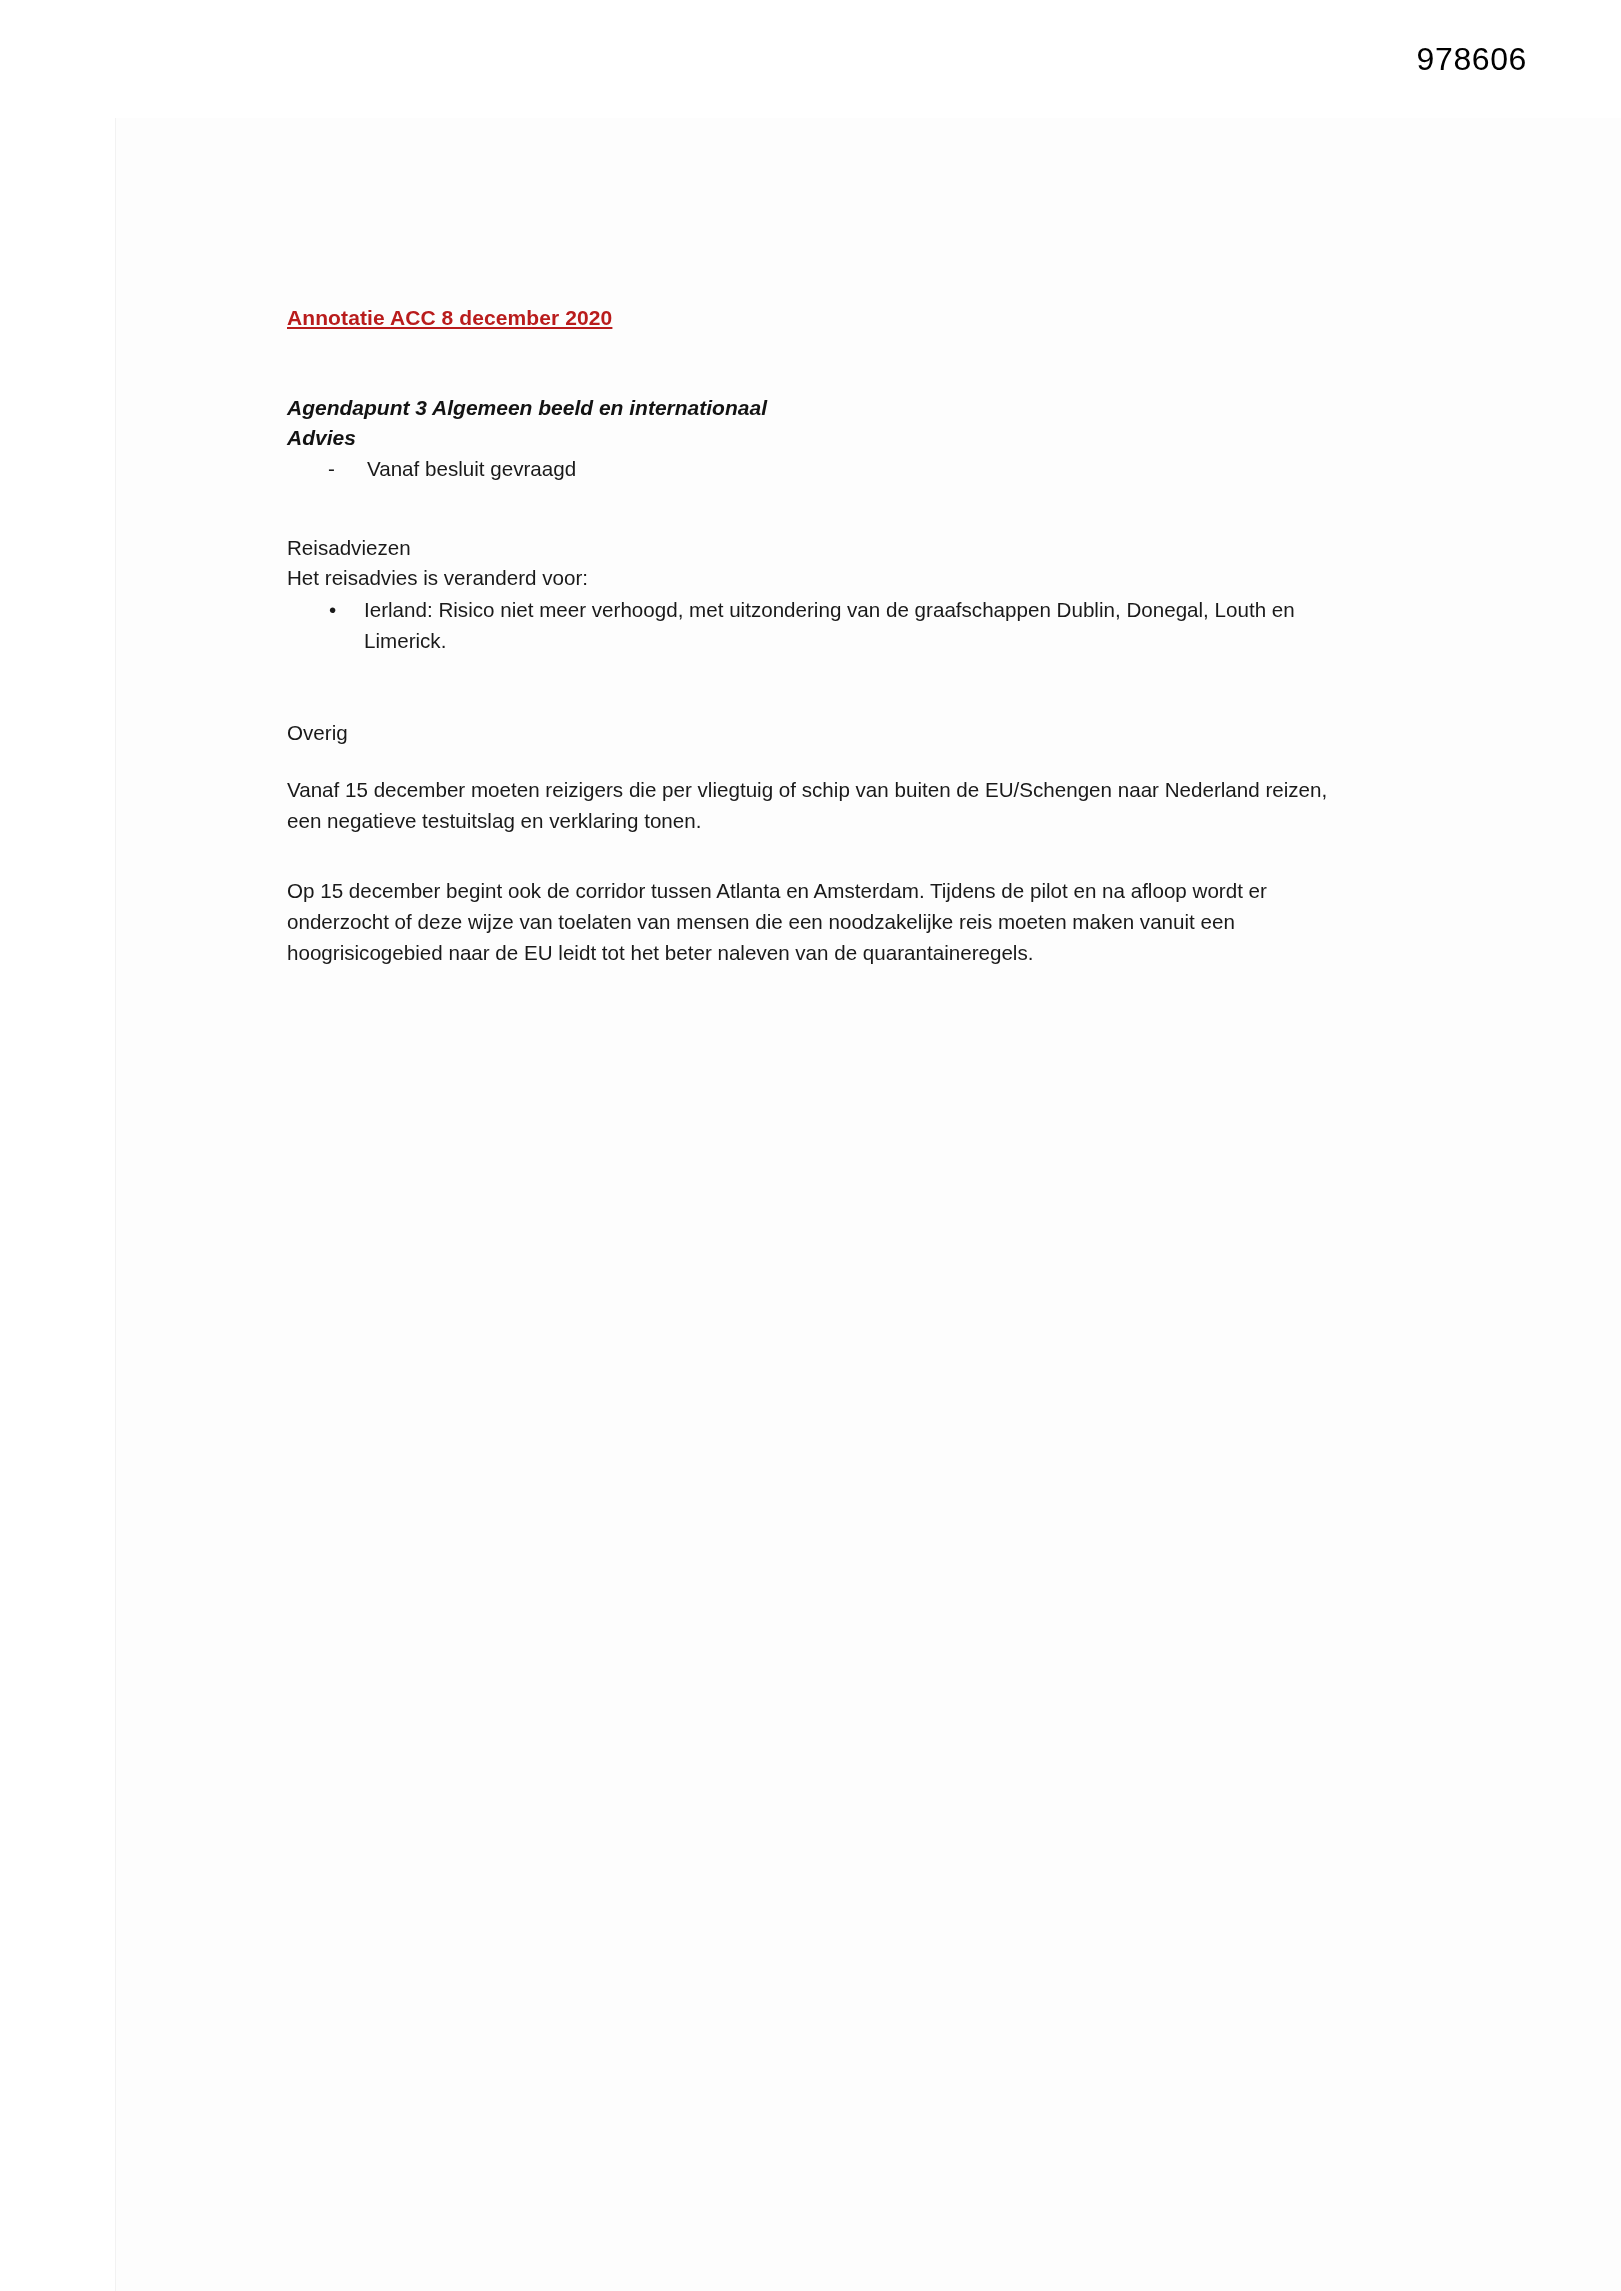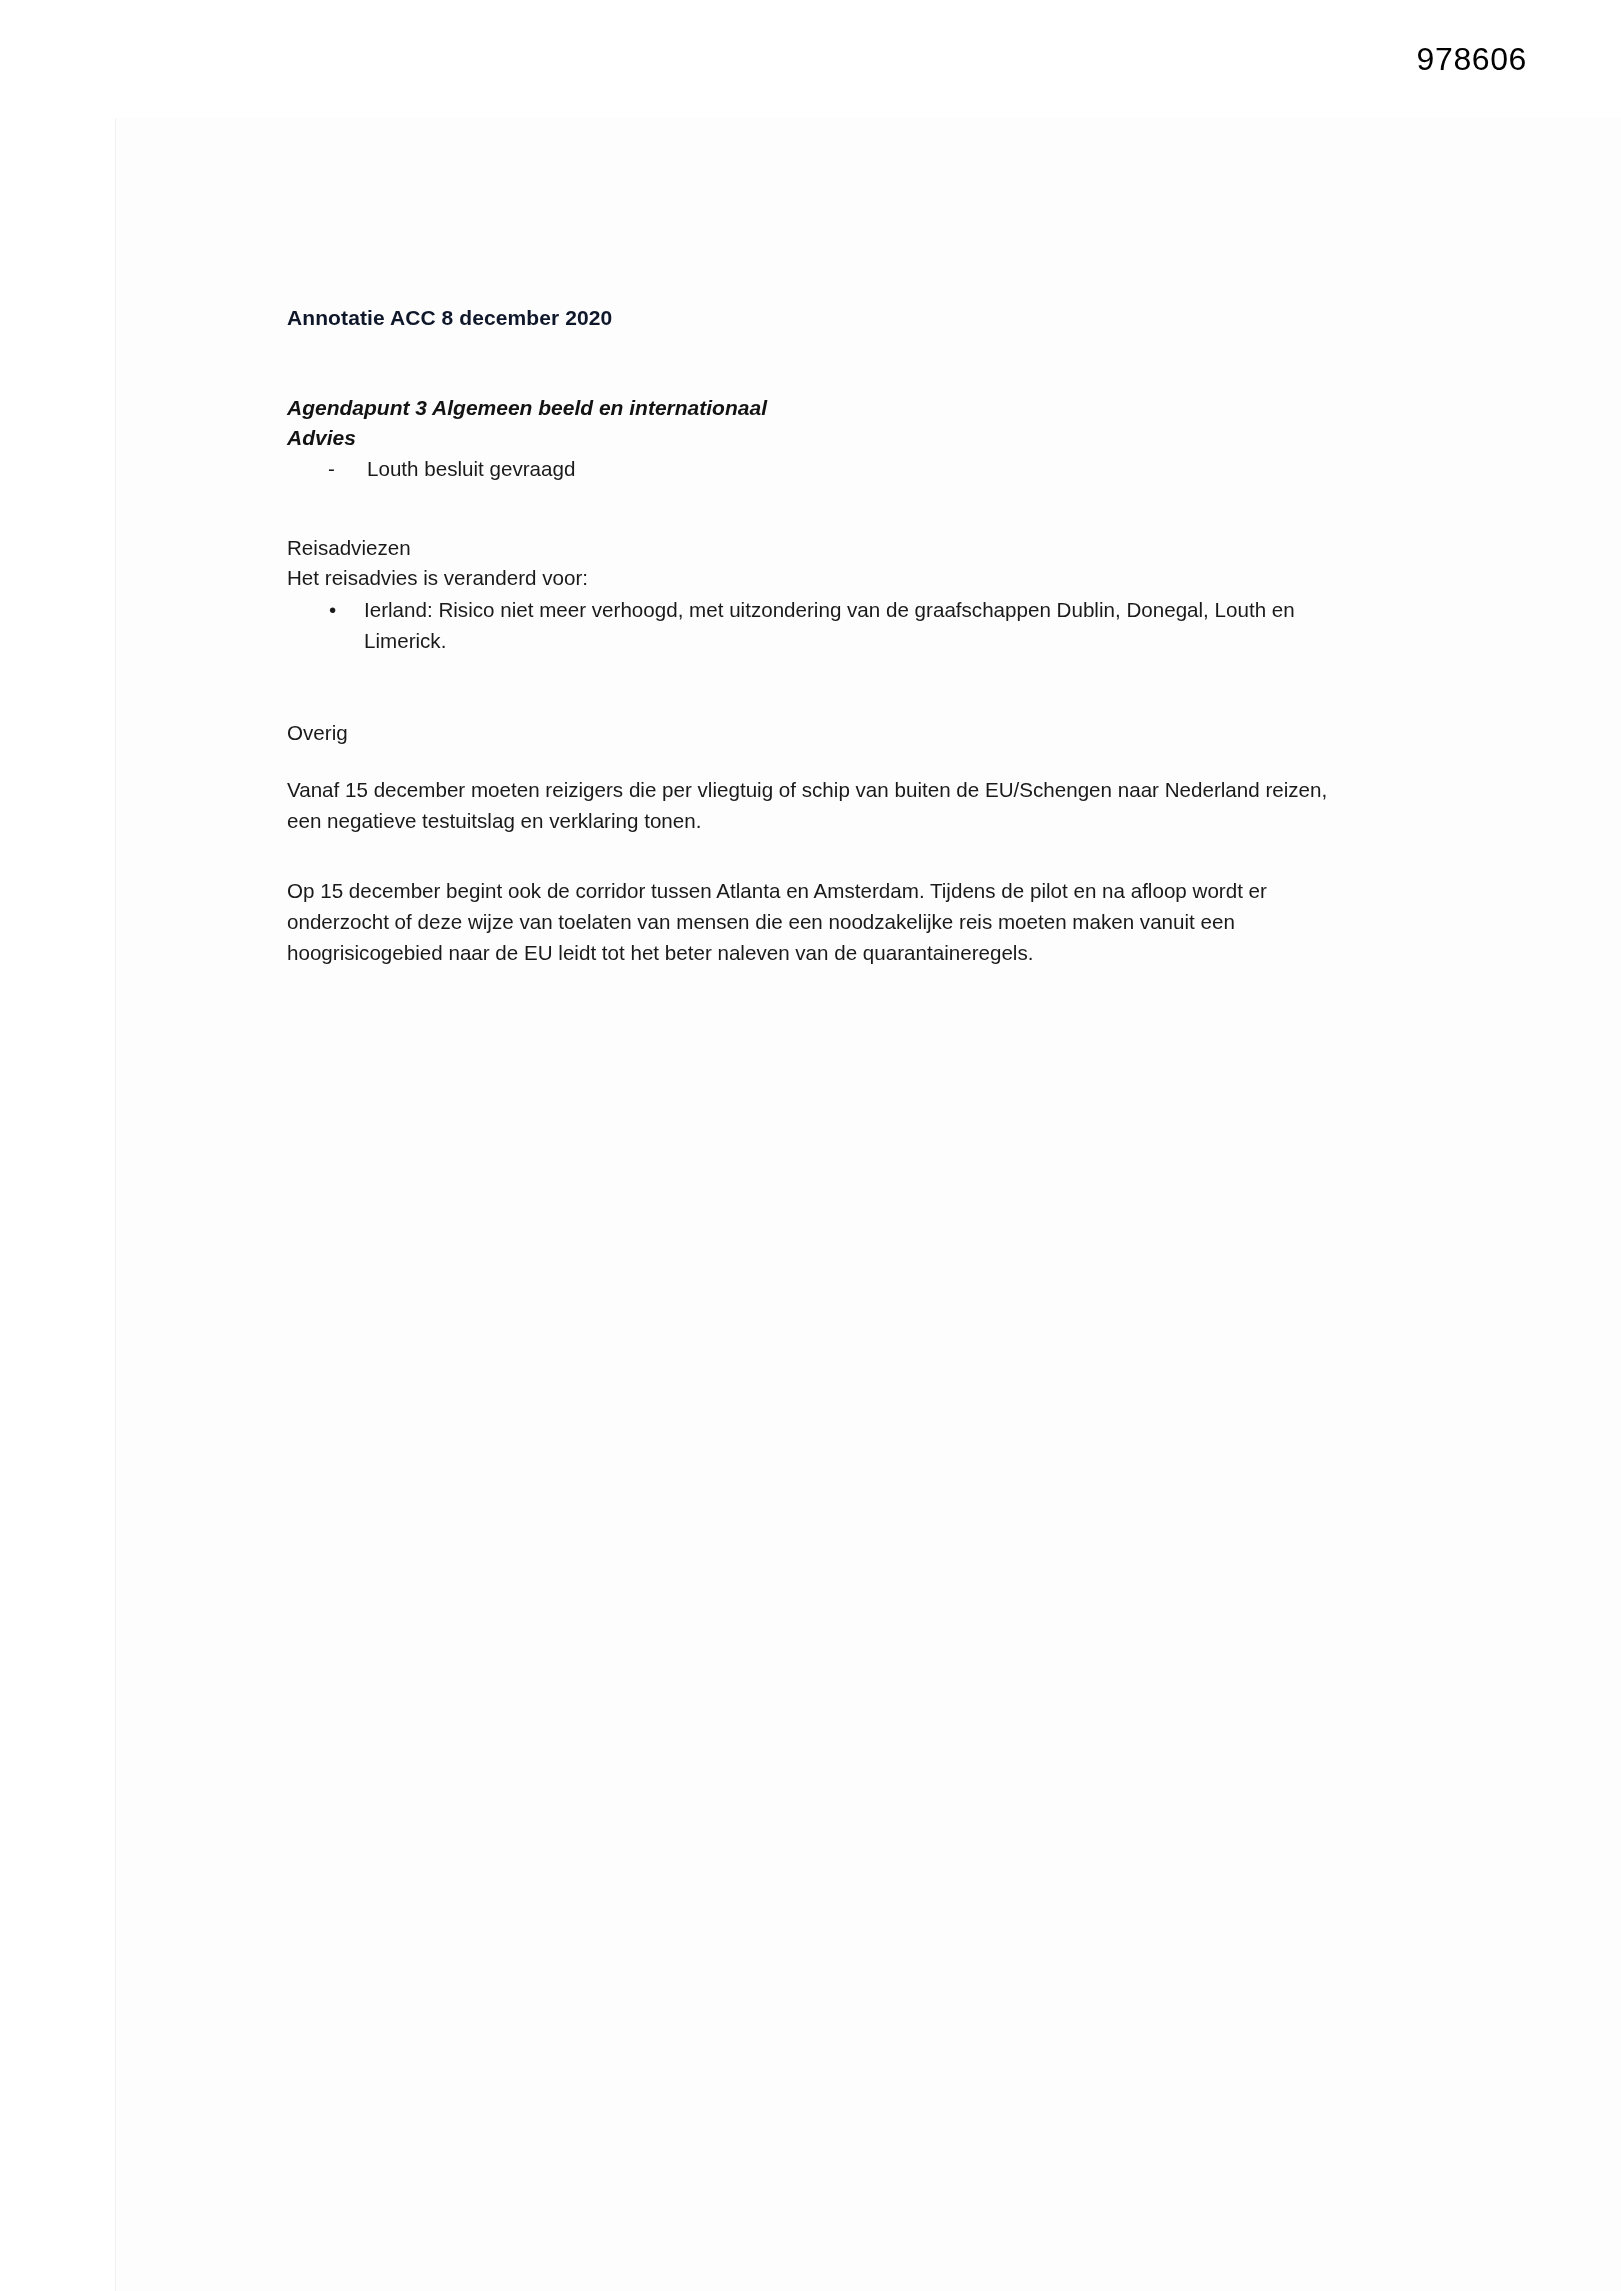--- a/index.html
+++ b/index.html
@@ -51,21 +51,22 @@
     top: 304px;
     width: 1078px;
   }
 
   .doc-title {
     font-size: 21px;
     font-weight: bold;
     letter-spacing: 0.1px;
     line-height: 1.3;
     margin: 0;
-    color: #0f172a;
+    color: #b91c1c;
+    text-decoration: underline;
   }
 
   .spacer-lg { height: 62px; }
   .spacer-md { height: 49px; }
   .spacer-sm { height: 26.5px; }
 
   .heading-bi {
     font-size: 21px;
     font-weight: bold;
     font-style: italic;
@@ -154,21 +155,21 @@
 
   <div class="spacer-lg"></div>
 
   <div>
     <div class="heading-bi">Agendapunt 3 Algemeen beeld en internationaal</div>
     <div class="heading-bi">Advies</div>
 
     <ul class="dash-list">
       <li>
         <span class="marker">-</span>
-        <span>Louth besluit gevraagd</span>
+        <span>Vanaf besluit gevraagd</span>
       </li>
     </ul>
   </div>
 
   <div class="spacer-md"></div>
 
   <div>
     <div class="heading-i">Reisadviezen</div>
     <p class="para">Het reisadvies is veranderd voor:</p>
 

